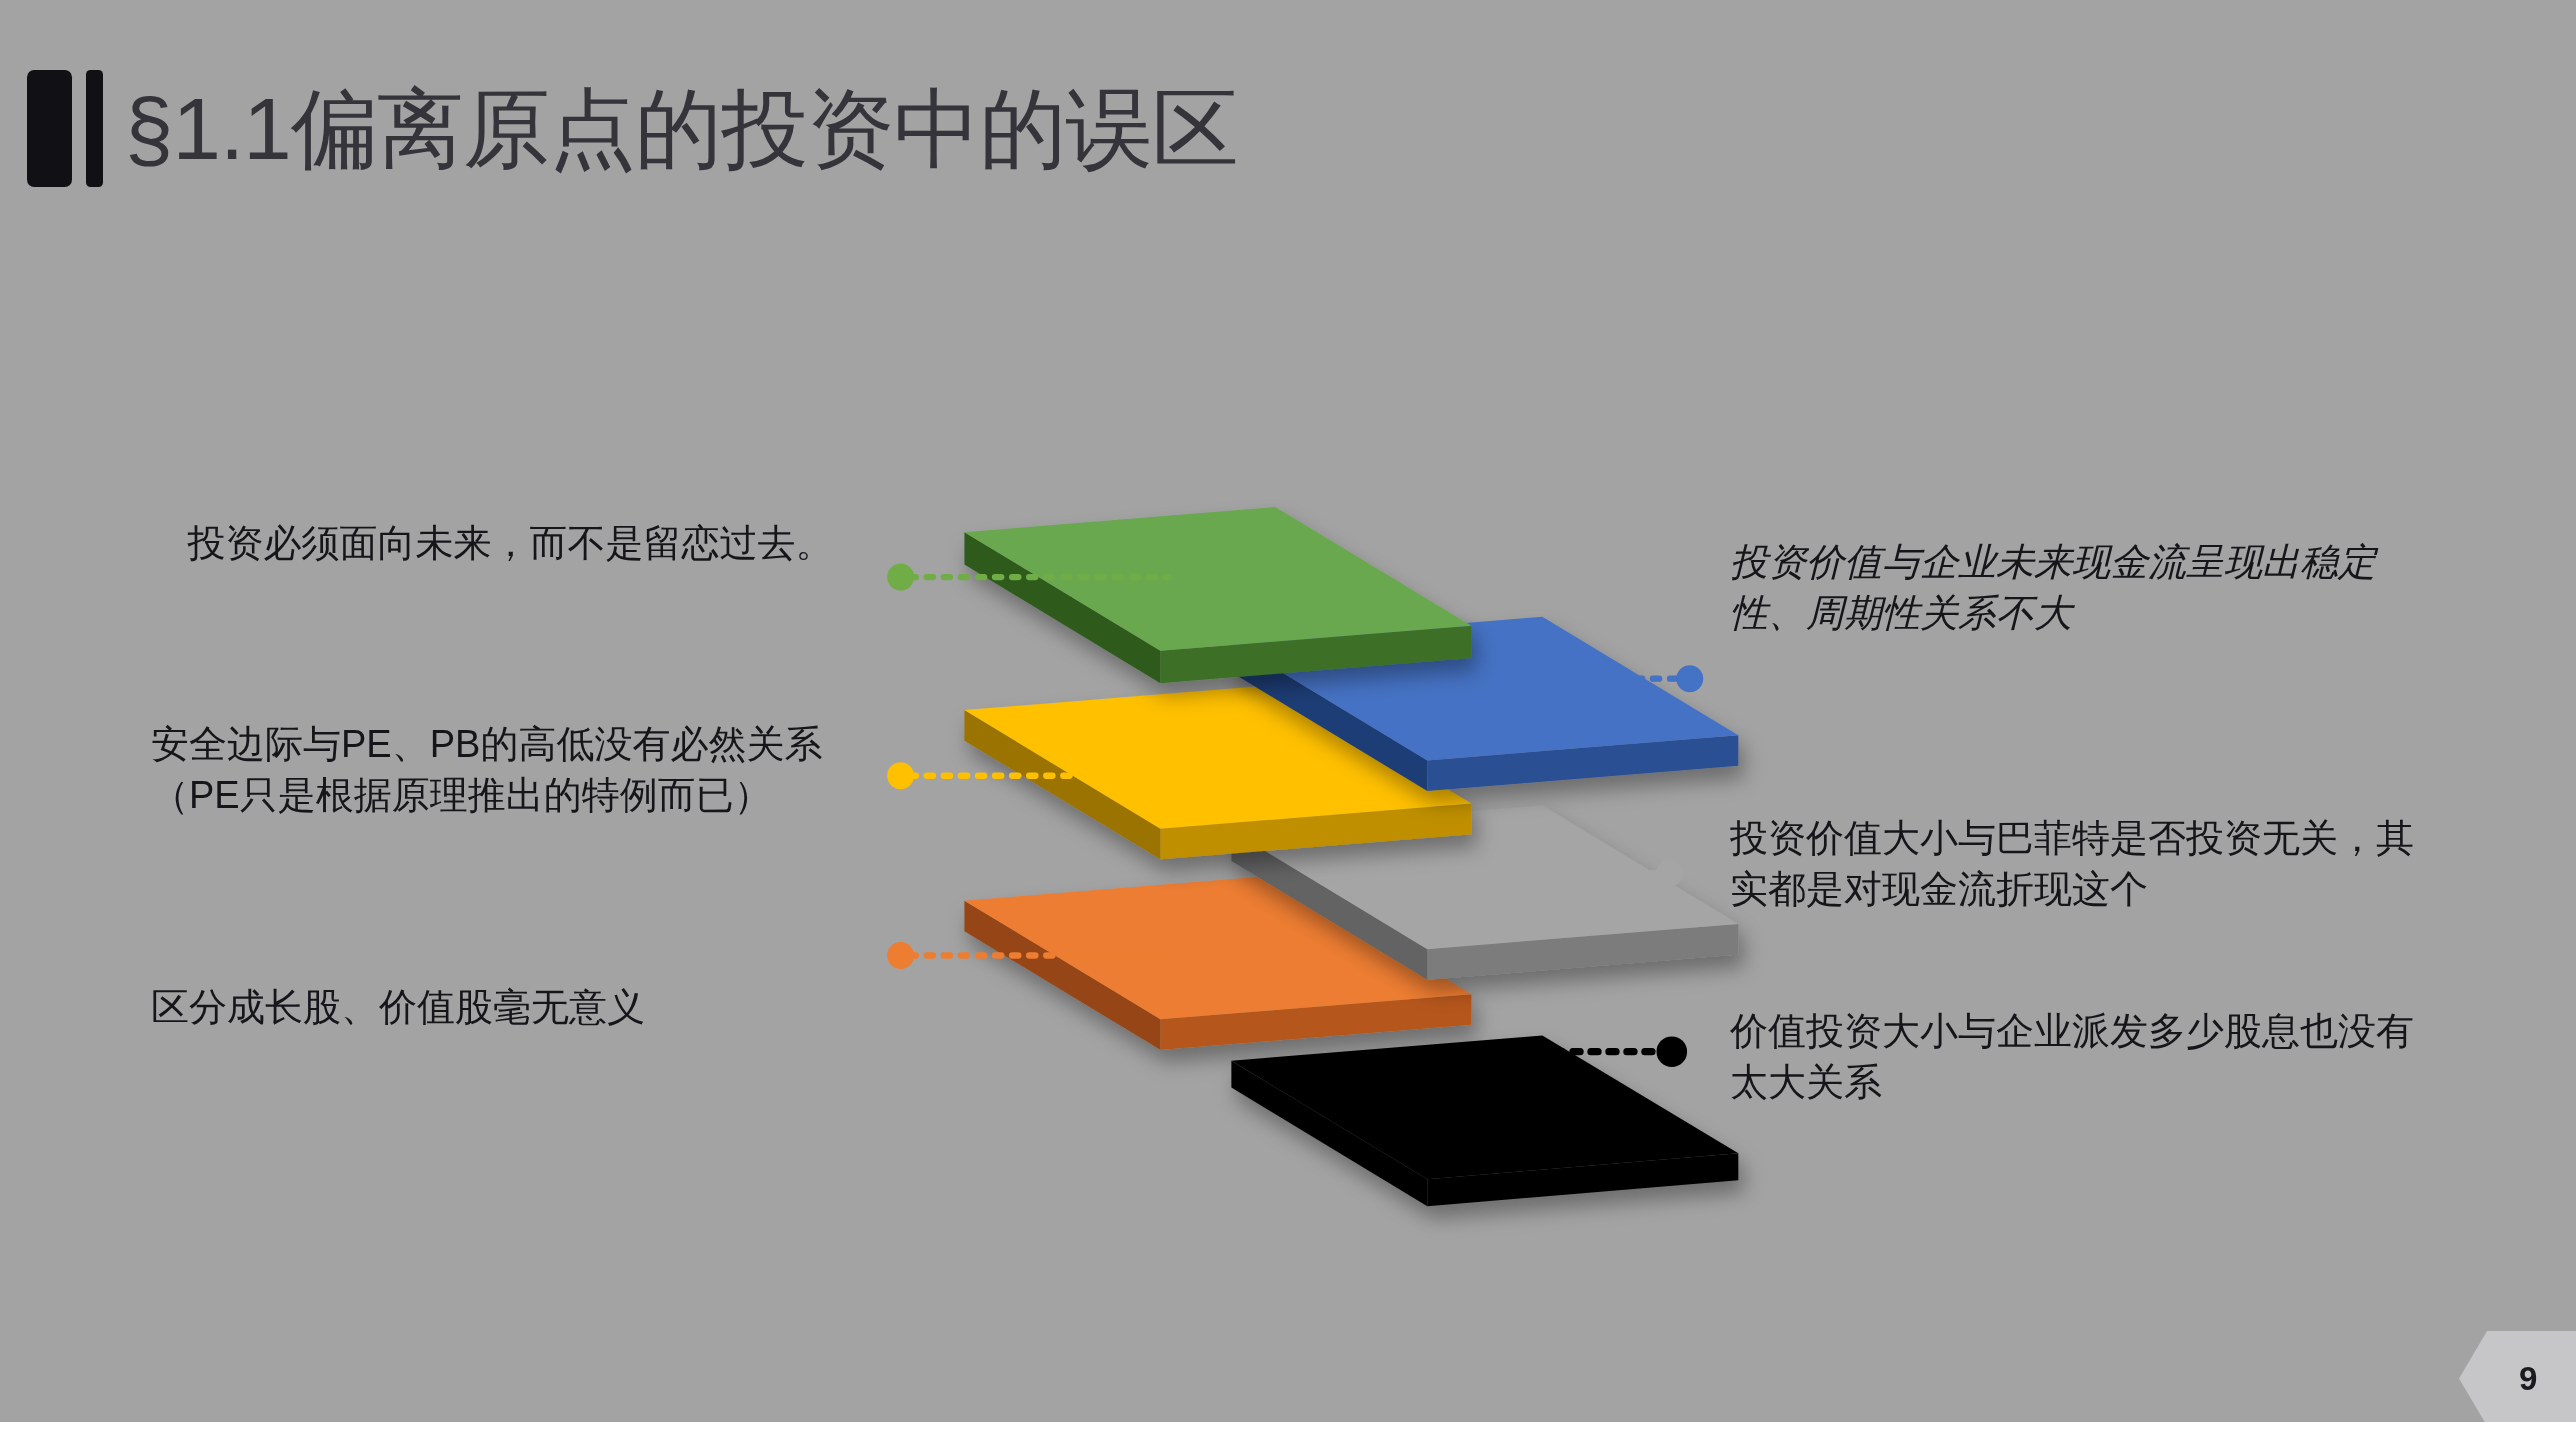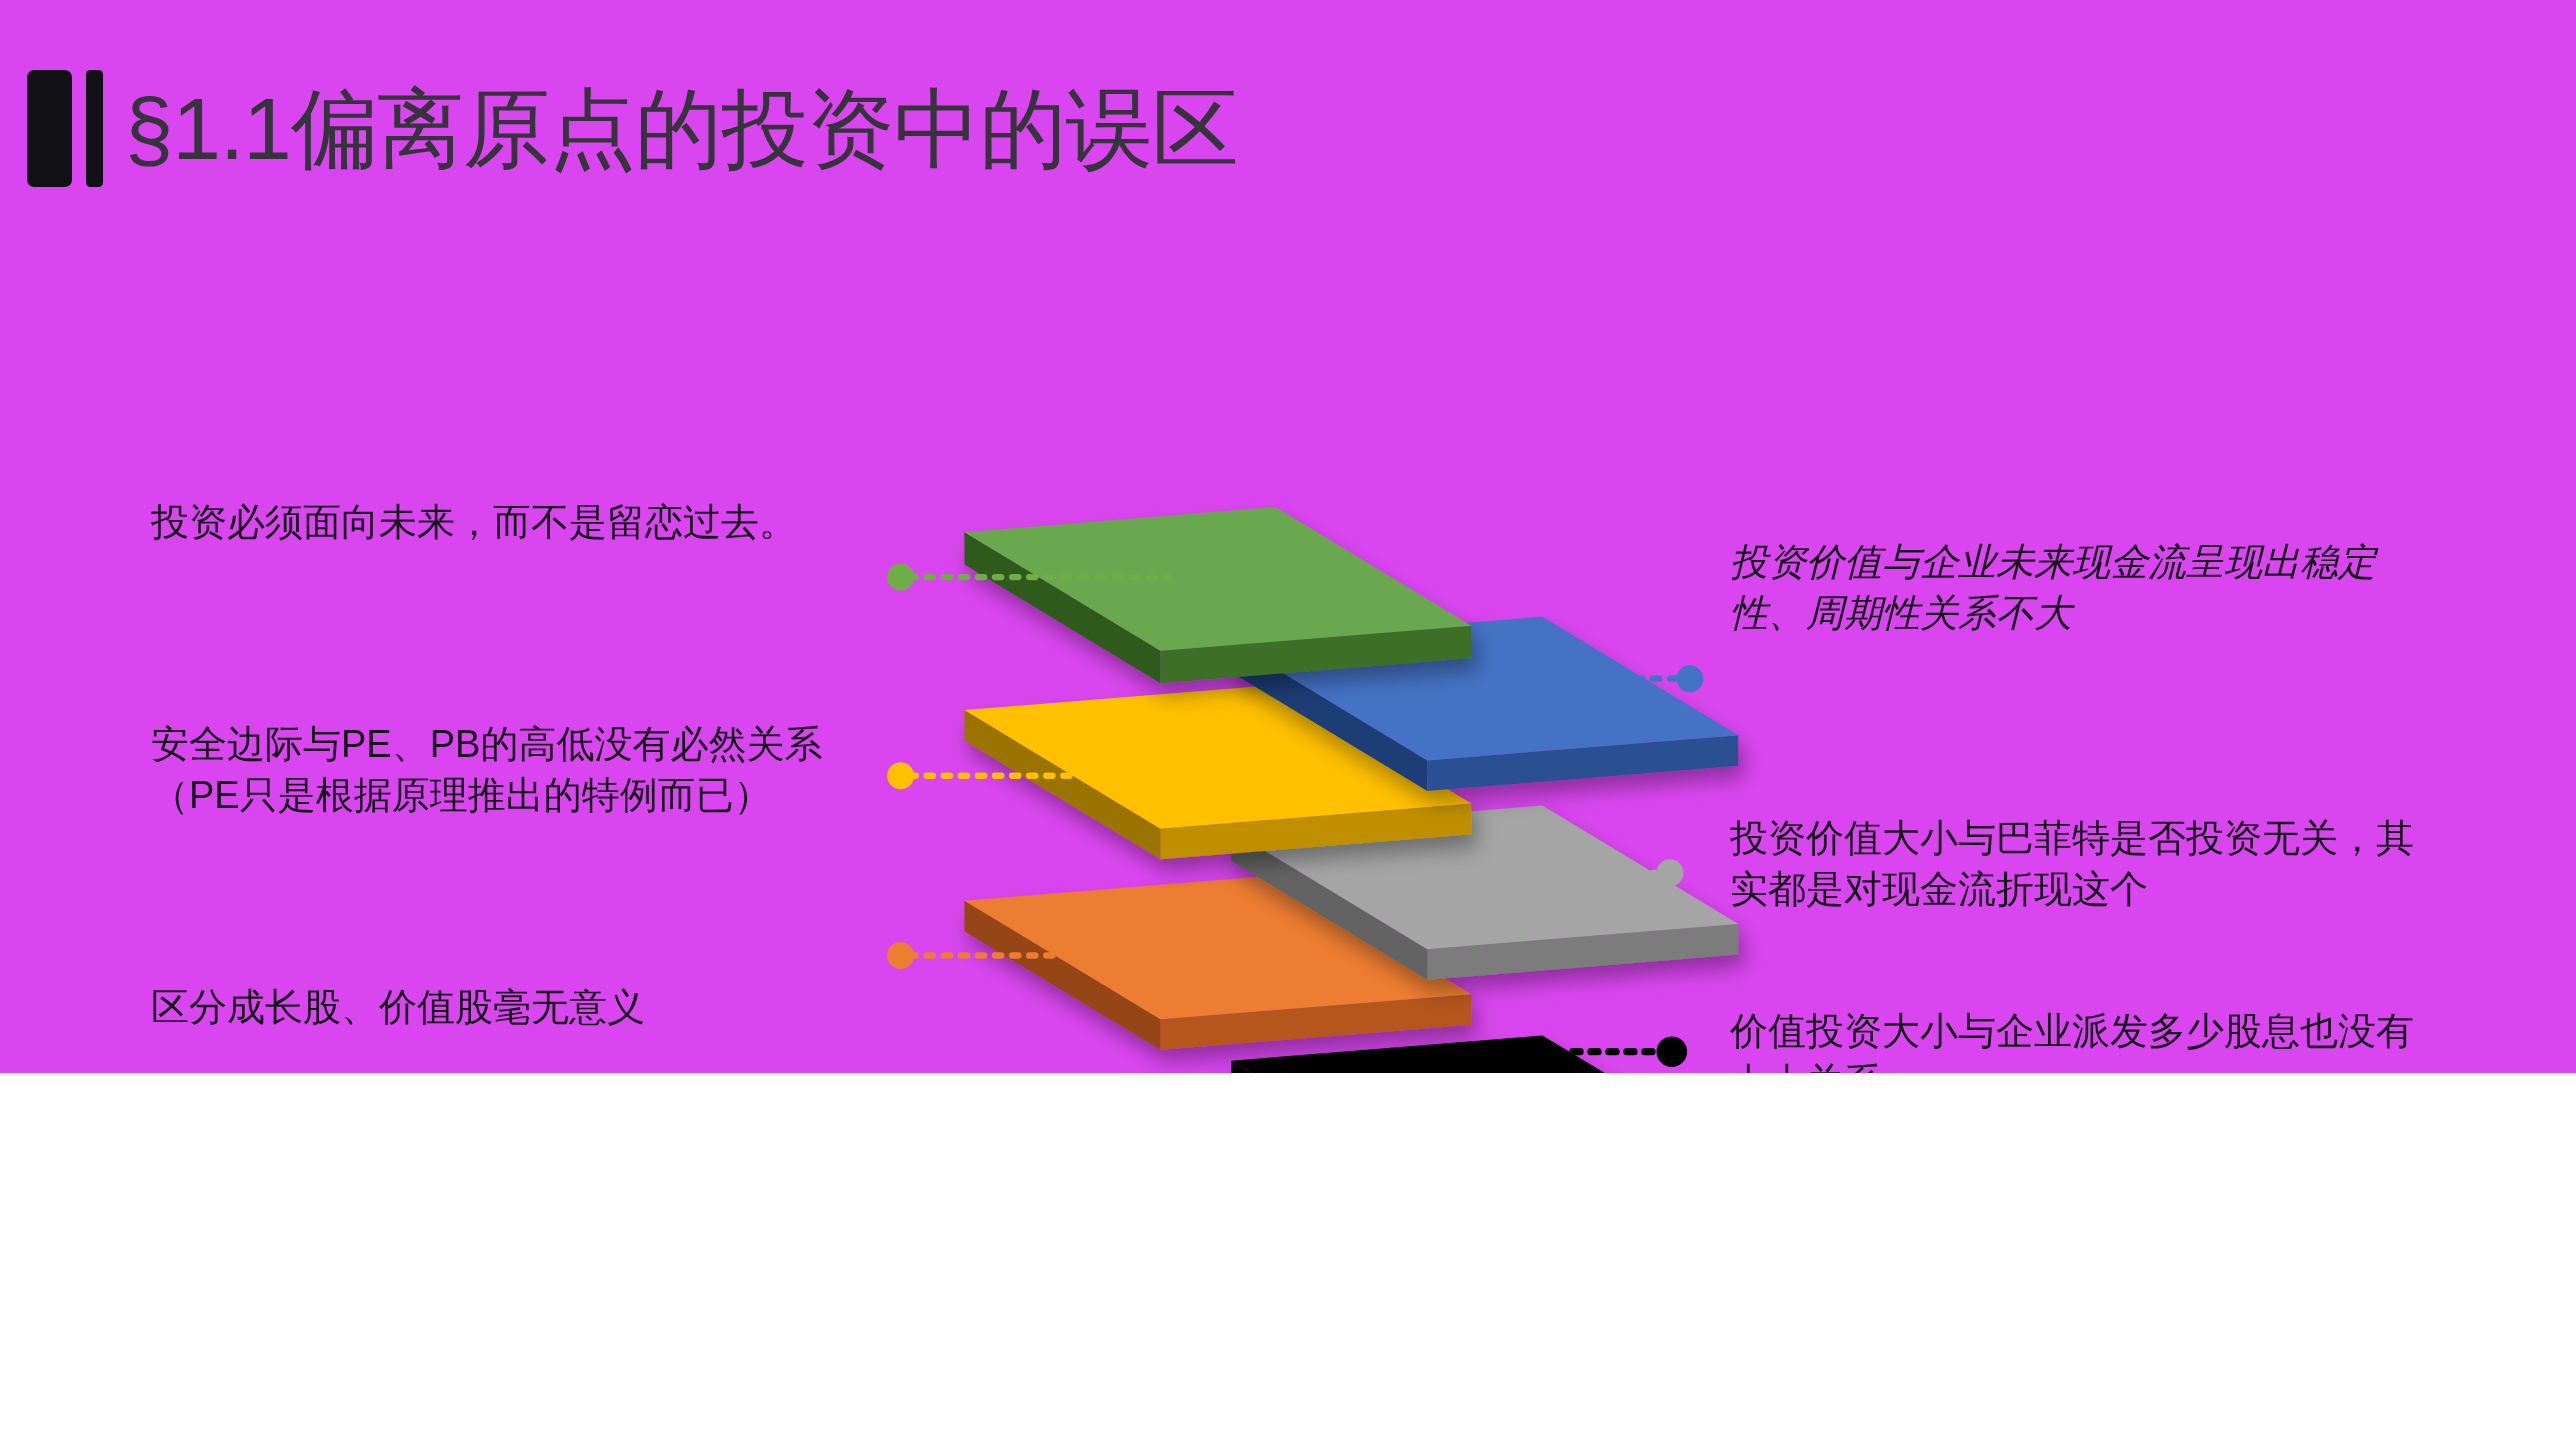--- a/index.html
+++ b/index.html
@@ -6,22 +6,22 @@
     margin: 0;
     padding: 0;
     background: #ffffff;
   }
   body {
     font-family: "Liberation Sans", "DejaVu Sans", sans-serif;
   }
   #slide {
     position: relative;
     width: 2576px;
-    height: 1073px;
-    background: #d946ef;
+    height: 1422px;
+    background: #a3a3a3;
     overflow: hidden;
   }
 
   
   #title-row {
     position: absolute;
     left: 27px;
     top: 70px;
     display: flex;
     align-items: center;
@@ -64,21 +64,21 @@
   
   .callout {
     position: absolute;
     font-size: 38px;
     line-height: 1.33;
     color: #15151a;
   }
   .callout.left  { text-align: left; }
   .callout.right { text-align: left; }
 
-  #callout-left-1  { left: 151px; top: 497px;  width: 719px; }
+  #callout-left-1  { left: 151px; top: 518px;  width: 719px; text-align: center; }
   #callout-left-2  { left: 151px; top: 719px;  width: 683px; }
   #callout-left-3  { left: 151px; top: 982px; width: 719px; }
 
   #callout-right-1 { left: 1730px; top: 537px;  width: 719px; font-style: italic; }
   #callout-right-2 { left: 1730px; top: 813px;  width: 719px; }
   #callout-right-3 { left: 1730px; top: 1006px; width: 719px; }
 
   
   #diagram {
     position: absolute;

